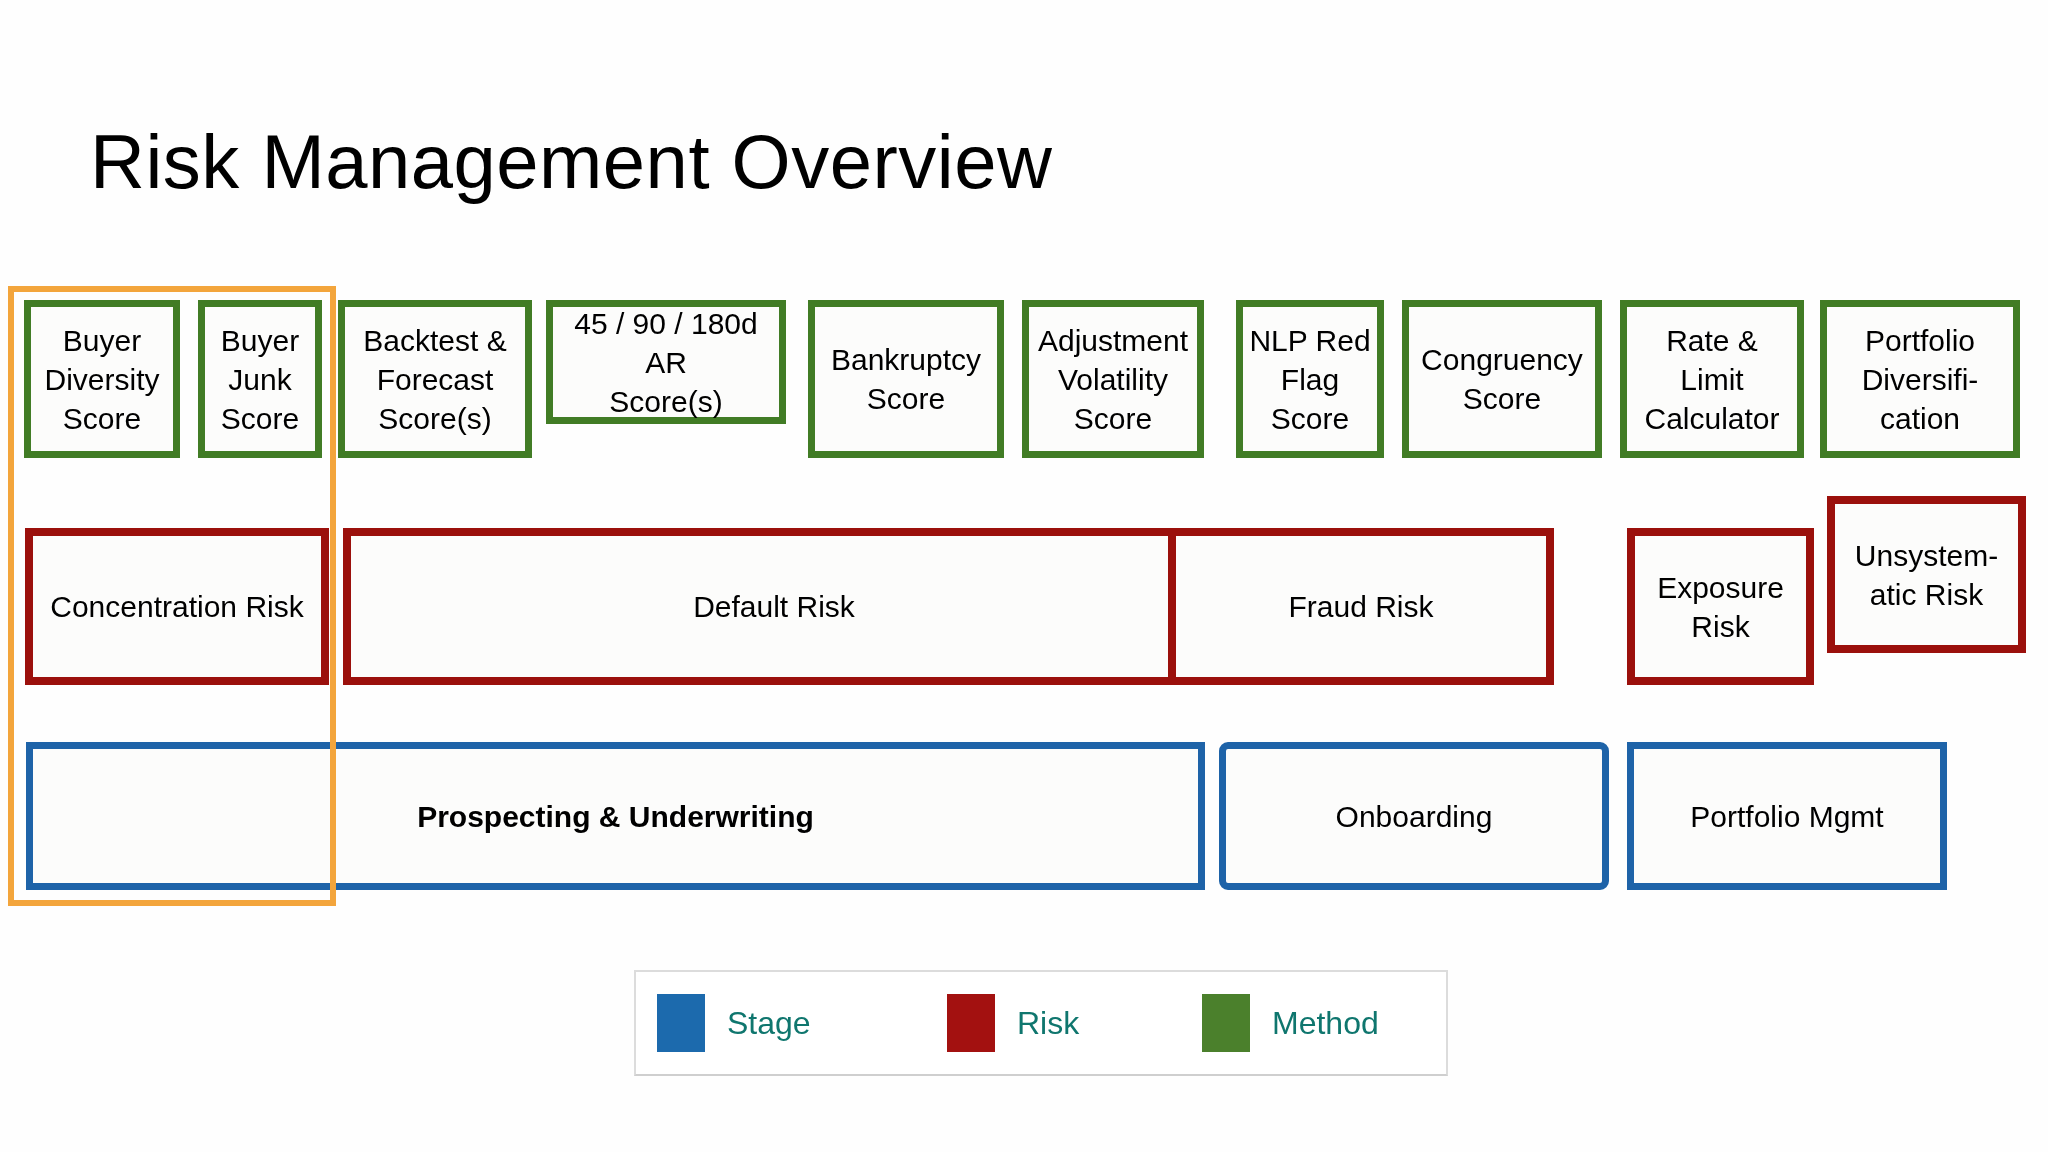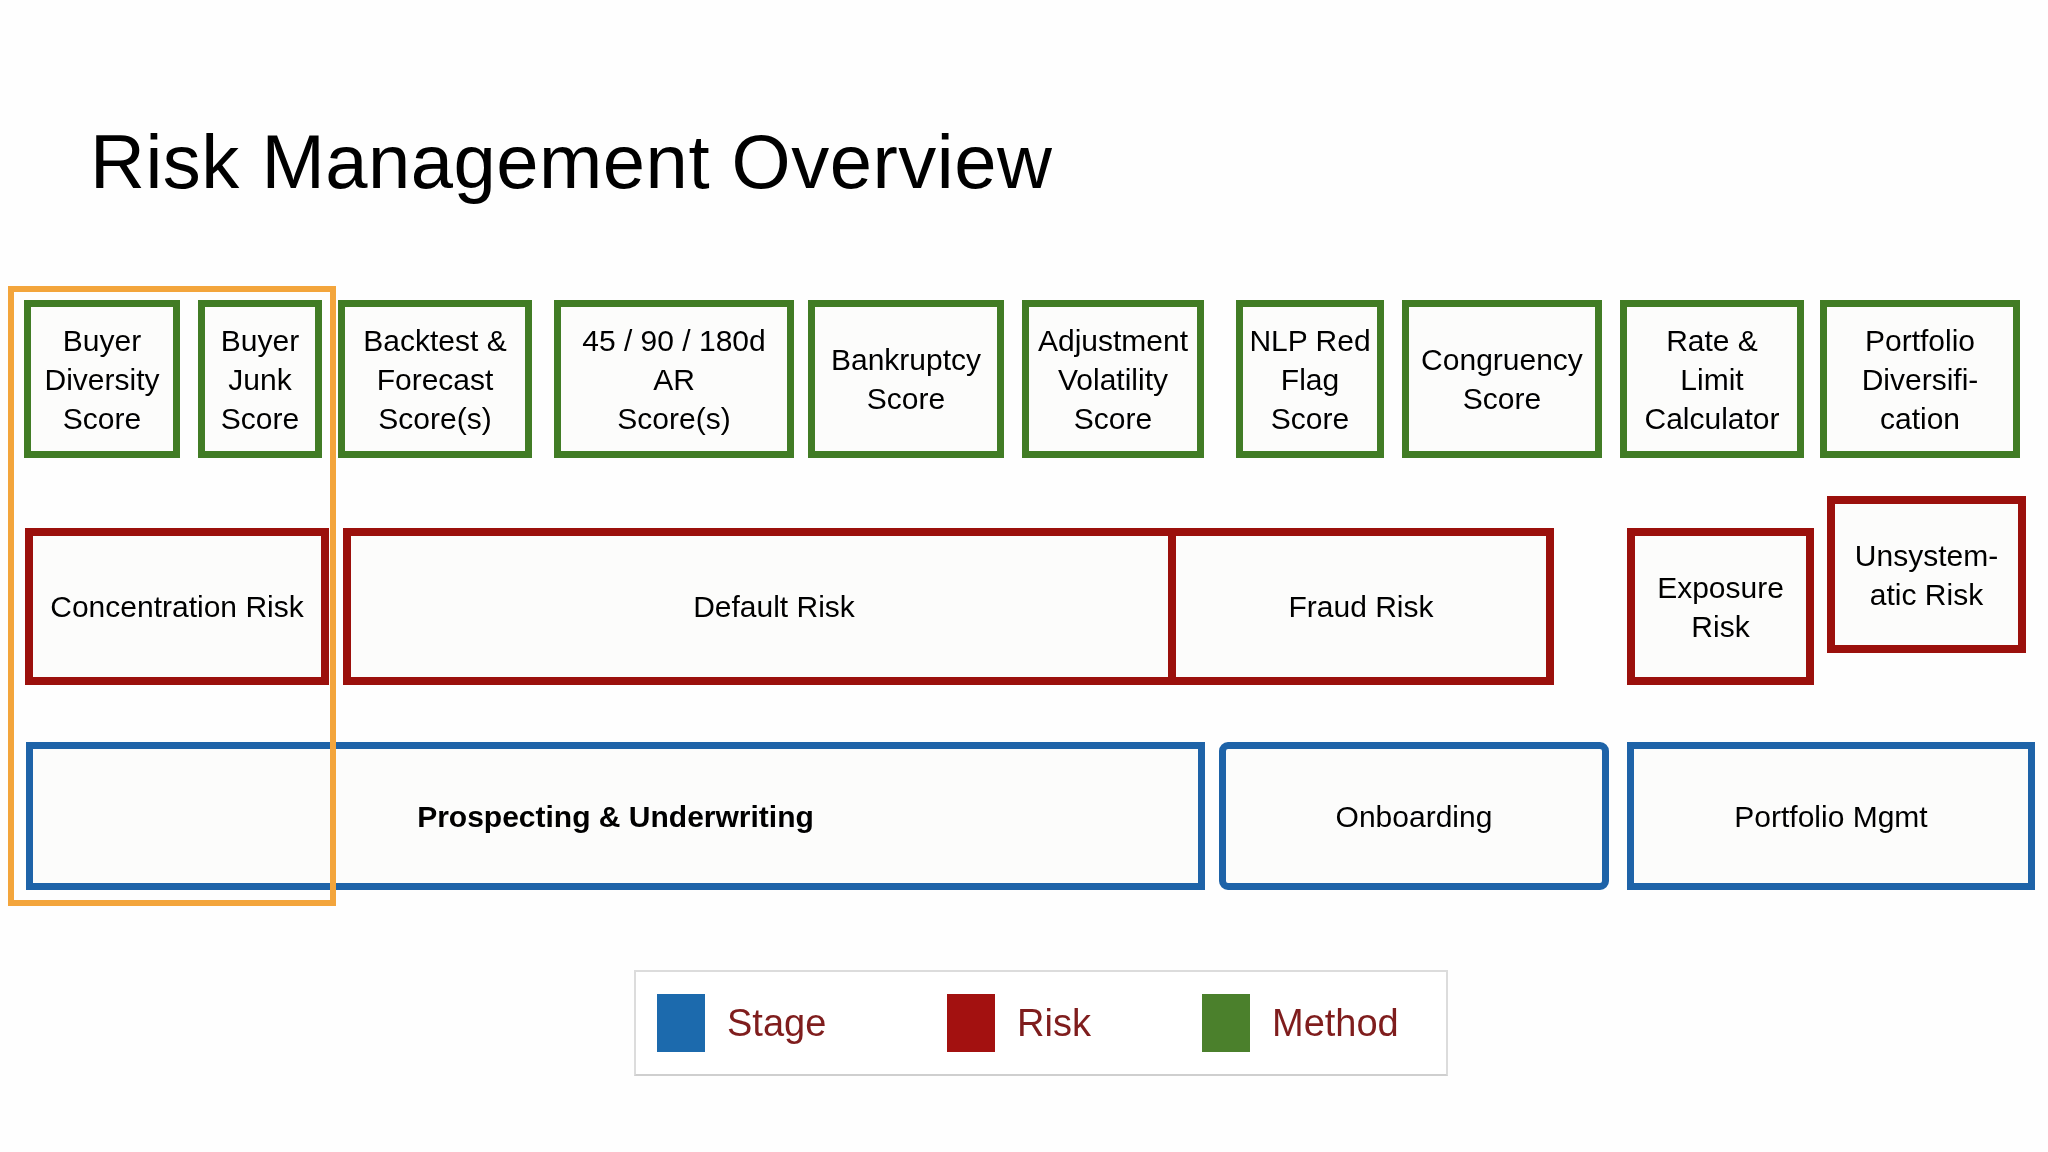--- a/index.html
+++ b/index.html
@@ -71,22 +71,22 @@
   }
   .legend-item.li-stage  { left: 21px; }
   .legend-item.li-risk   { left: 311px; }
   .legend-item.li-method { left: 566px; }
   .swatch {
     width: 48px;
     height: 58px;
     flex: 0 0 auto;
   }
   .legend-label {
-    font-size: 38px;
-    color: #7f1d1d;
+    font-size: 32px;
+    color: #0f766e;
     white-space: nowrap;
   }
 </style>
 </head>
 <body>
 
 <div class="slide">
 
   <h1 class="title">Risk Management Overview</h1>
 
@@ -109,21 +109,21 @@
 
 <div class="box method" style="left: 24px; top: 300px; width: 156px; height: 158px;">Buyer
 Diversity
 Score</div>
     <div class="box method" style="left: 198px; top: 300px; width: 124px; height: 158px;">Buyer
 Junk
 Score</div>
     <div class="box method" style="left: 338px; top: 300px; width: 194px; height: 158px;">Backtest &amp;
 Forecast
 Score(s)</div>
-    <div class="box method" style="left: 546px; top: 300px; width: 240px; height: 158px; margin-left: 8px;">45 / 90 / 180d
+    <div class="box method" style="left: 546px; top: 300px; width: 240px; height: 124px;">45 / 90 / 180d
 AR
 Score(s)</div>
     <div class="box method" style="left: 808px; top: 300px; width: 196px; height: 158px;">Bankruptcy
 Score</div>
     <div class="box method" style="left: 1022px; top: 300px; width: 182px; height: 158px;">Adjustment
 Volatility
 Score</div>
     <div class="box method" style="left: 1236px; top: 300px; width: 148px; height: 158px;">NLP Red
 Flag
 Score</div>
@@ -137,14 +137,14 @@
 cation</div>
     <div class="box risk" style="left: 25px; top: 528px; width: 304px; height: 157px;">Concentration Risk</div>
     <div class="box risk" style="left: 343px; top: 528px; width: 862px; height: 157px;">Default Risk</div>
     <div class="box risk" style="left: 1168px; top: 528px; width: 386px; height: 157px;">Fraud Risk</div>
     <div class="box risk" style="left: 1627px; top: 528px; width: 187px; height: 157px; text-align: center;">Exposure
 Risk</div>
     <div class="box risk" style="left: 1827px; top: 496px; width: 199px; height: 157px;">Unsystem-
 atic Risk</div>
     <div class="box stage" style="left: 26px; top: 742px; width: 1179px; height: 148px; font-weight: bold;">Prospecting &amp; Underwriting</div>
     <div class="box stage" style="left: 1219px; top: 742px; width: 390px; height: 148px; border-radius: 9px;">Onboarding</div>
-    <div class="box stage" style="left: 1627px; top: 742px; width: 408px; height: 148px;">Portfolio Mgmt</div>
+    <div class="box stage" style="left: 1627px; top: 742px; width: 320px; height: 148px;">Portfolio Mgmt</div>
   </div>
 
 </body></html>

